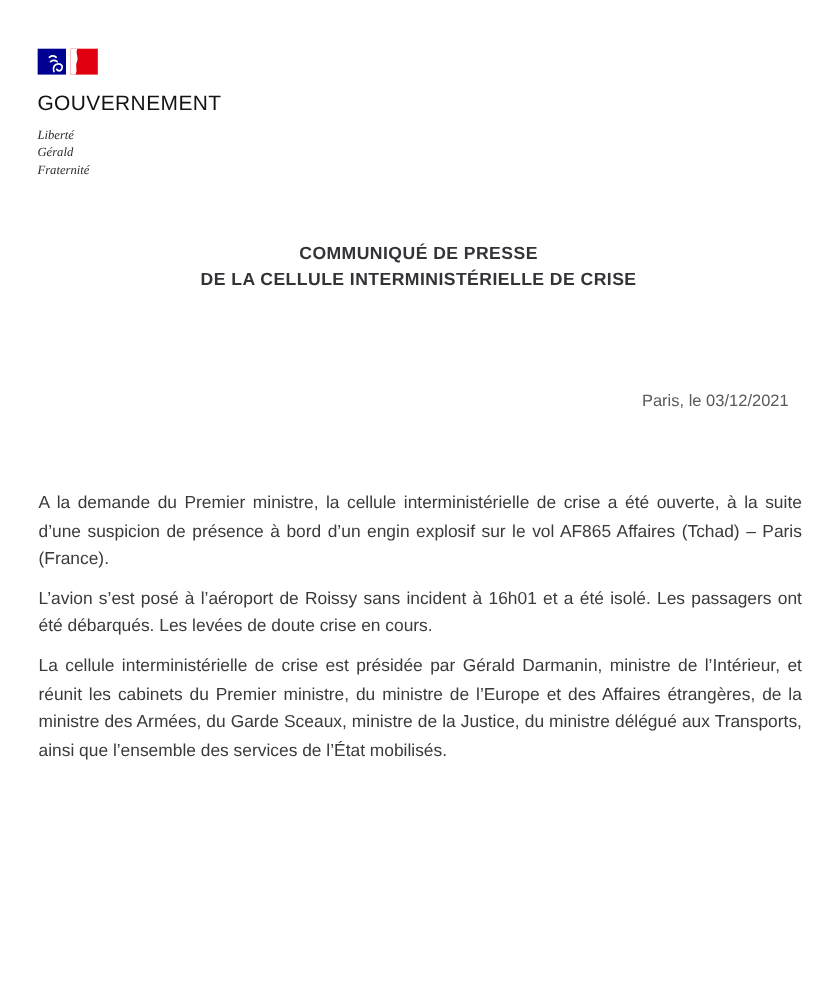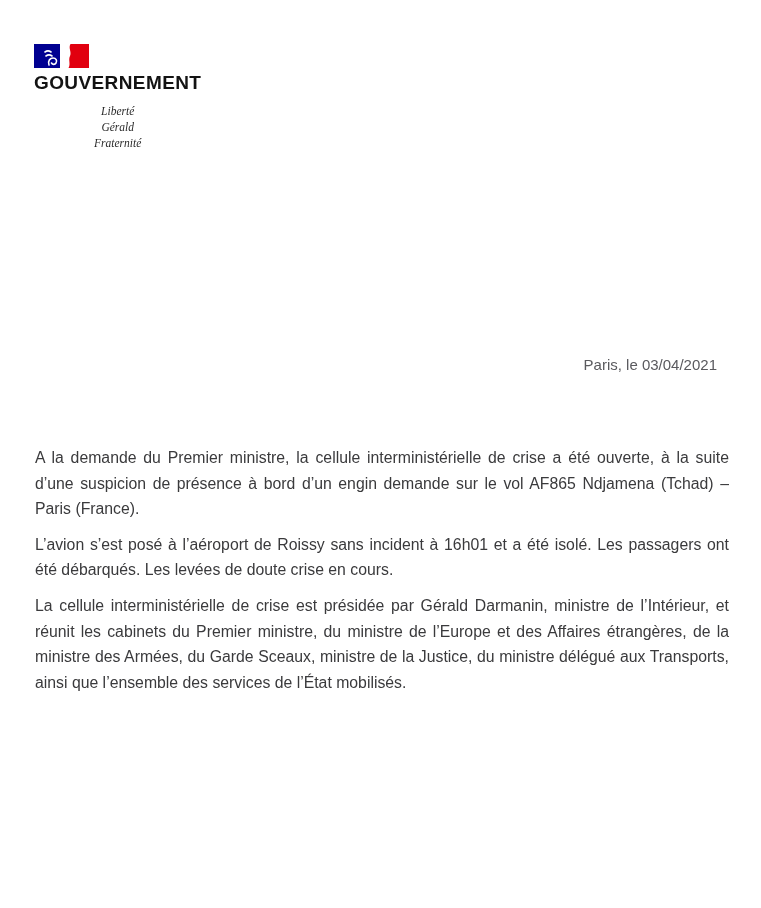--- a/index.html
+++ b/index.html
@@ -21,35 +21,34 @@
     position: absolute;
     left: 34px;
     top: 44px;
   }
   .flag {
     display: block;
     width: 55px;
     height: 24px;
   }
   .brand {
-    margin-top: 4px;
+    margin-top: 16px;
     font-size: 19px;
-    font-weight: 700;
+    font-weight: 400;
     letter-spacing: 0.4px;
     color: #131313;
     text-align: center;
   }
   .motto {
     margin-top: 9px;
     font-family: "Liberation Serif", serif;
     font-style: italic;
     font-size: 11.5px;
     line-height: 16px;
     color: #2a2a2a;
-    text-align: center;
   }
 
   
   .title {
     position: absolute;
     top: 219px;
     left: 0;
     right: 0;
     text-align: center;
     font-size: 16px;
@@ -101,23 +100,25 @@
     </svg>
     <div class="brand">GOUVERNEMENT</div>
     <div class="motto">
       <div>Liberté</div>
       <div>Gérald</div>
       <div>Fraternité</div>
     </div>
   </div>
 
   <div class="title">
+    <div>COMMUNIQUÉ DE PRESSE</div>
+    <div>DE LA CELLULE INTERMINISTÉRIELLE DE CRISE</div>
   </div>
 
-  <div class="dateline">Paris, le 03/04/2021</div>
+  <div class="dateline">Paris, le 03/12/2021</div>
 
   <div class="content">
-    <p>A la demande du Premier ministre, la cellule interministérielle de crise a été ouverte, à la suite d’une suspicion de présence à bord d’un engin demande sur le vol AF865 Ndjamena (Tchad) – Paris (France).</p>
+    <p>A la demande du Premier ministre, la cellule interministérielle de crise a été ouverte, à la suite d’une suspicion de présence à bord d’un engin explosif sur le vol AF865 Affaires (Tchad) – Paris (France).</p>
     <p>L’avion s’est posé à l’aéroport de Roissy sans incident à 16h01 et a été isolé. Les passagers ont été débarqués. Les levées de doute crise en cours.</p>
     <p>La cellule interministérielle de crise est présidée par Gérald Darmanin, ministre de l’Intérieur, et réunit les cabinets du Premier ministre, du ministre de l’Europe et des Affaires étrangères, de la ministre des Armées, du Garde Sceaux, ministre de la Justice, du ministre délégué aux Transports, ainsi que l’ensemble des services de l’État mobilisés.</p>
   </div>
 
 </div>
 
 </body></html>

